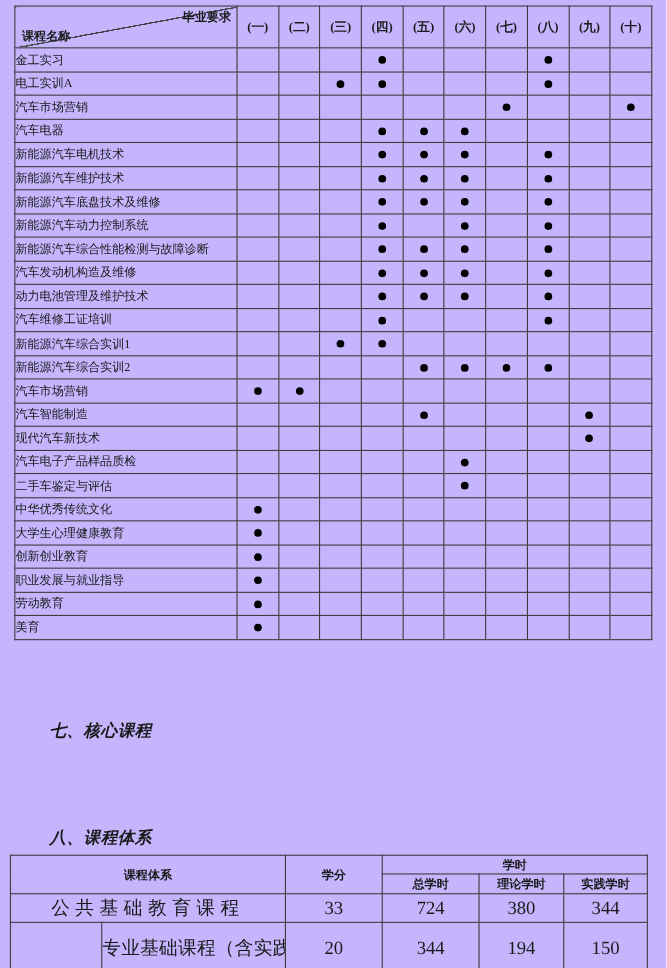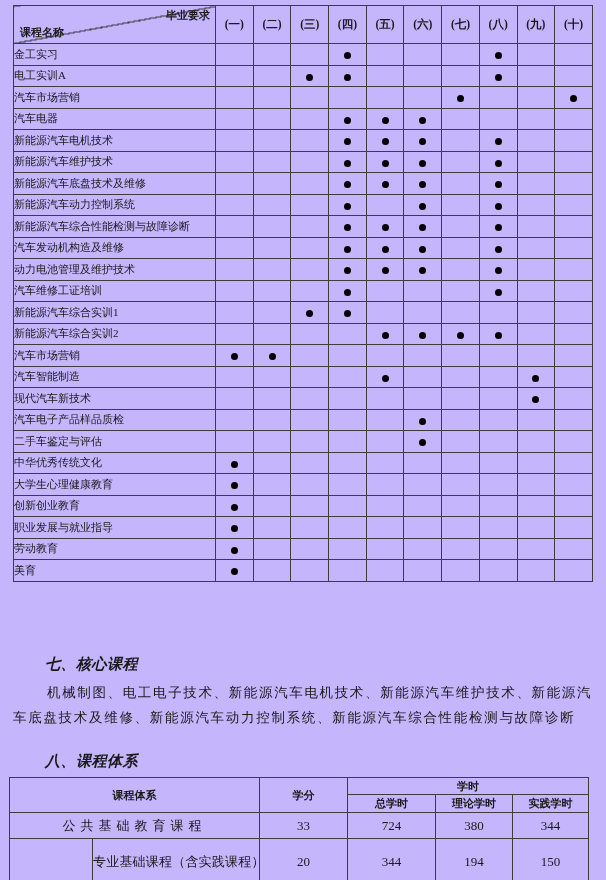--- a/index.html
+++ b/index.html
@@ -53,21 +53,21 @@
   .credits{
     position:absolute;left:9px;top:777px;width:579px;
   }
   .credits th,.credits td{
     border:1px solid #3d3d3d;
     padding:0;margin:0;
     text-align:center;vertical-align:middle;
     overflow:hidden;white-space:nowrap;
   }
   .credits th{font-weight:700;font-size:11px;}
-  .credits td{font-size:13px;font-family:Liberation Serif, serif;}
+  .credits td{font-size:17px;font-family:Liberation Serif, serif;}
   .cr-h1{height:17px;}
   .cr-h2{height:18px;}
   .cr-r1{height:26px;}
   .cr-r2{height:46px;}
   .name-spread{letter-spacing:5px;padding-left:12px;}
   .name-indent{text-align:left;padding-left:8px;letter-spacing:0.2px;}
   .stub{border-bottom:none !important;}
 </style>
 </head>
 <body>
@@ -431,24 +431,20 @@
           <td class="mark-cell"></td>
           <td class="mark-cell"></td>
           <td class="mark-cell"></td>
           <td class="mark-cell"></td>
           <td class="mark-cell"></td>
         </tr>
       </tbody>
   </table>
 
   <div class="sec-heading heading-core">七、核心课程</div>
-  <div class="core-para">
-    <div class="para-line1">机械制图、电工电子技术、新能源汽车电机技术、新能源汽车维护技术、新能源汽</div>
-    <div class="para-line2">车底盘技术及维修、新能源汽车动力控制系统、新能源汽车综合性能检测与故障诊断</div>
-  </div>
 
   <div class="sec-heading heading-system">八、课程体系</div>
 
   <table class="credits">
     <colgroup>
       <col style="width:83px">
         <col style="width:167px">
         <col style="width:88px">
       <col style="width:88px">
         <col style="width:77px">

